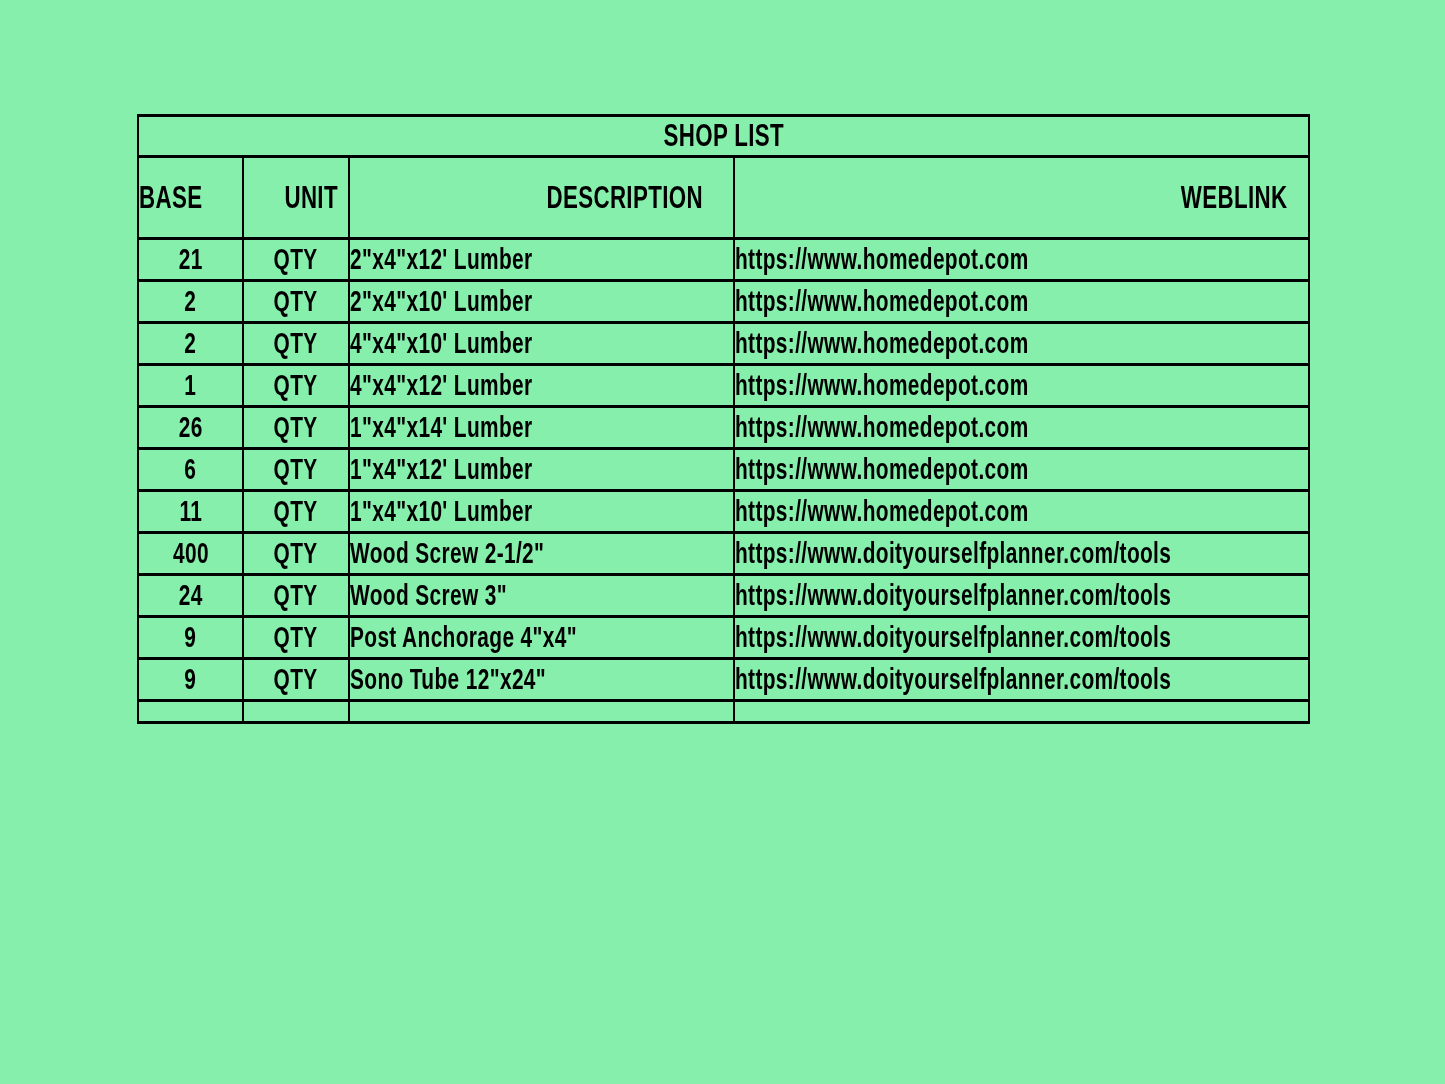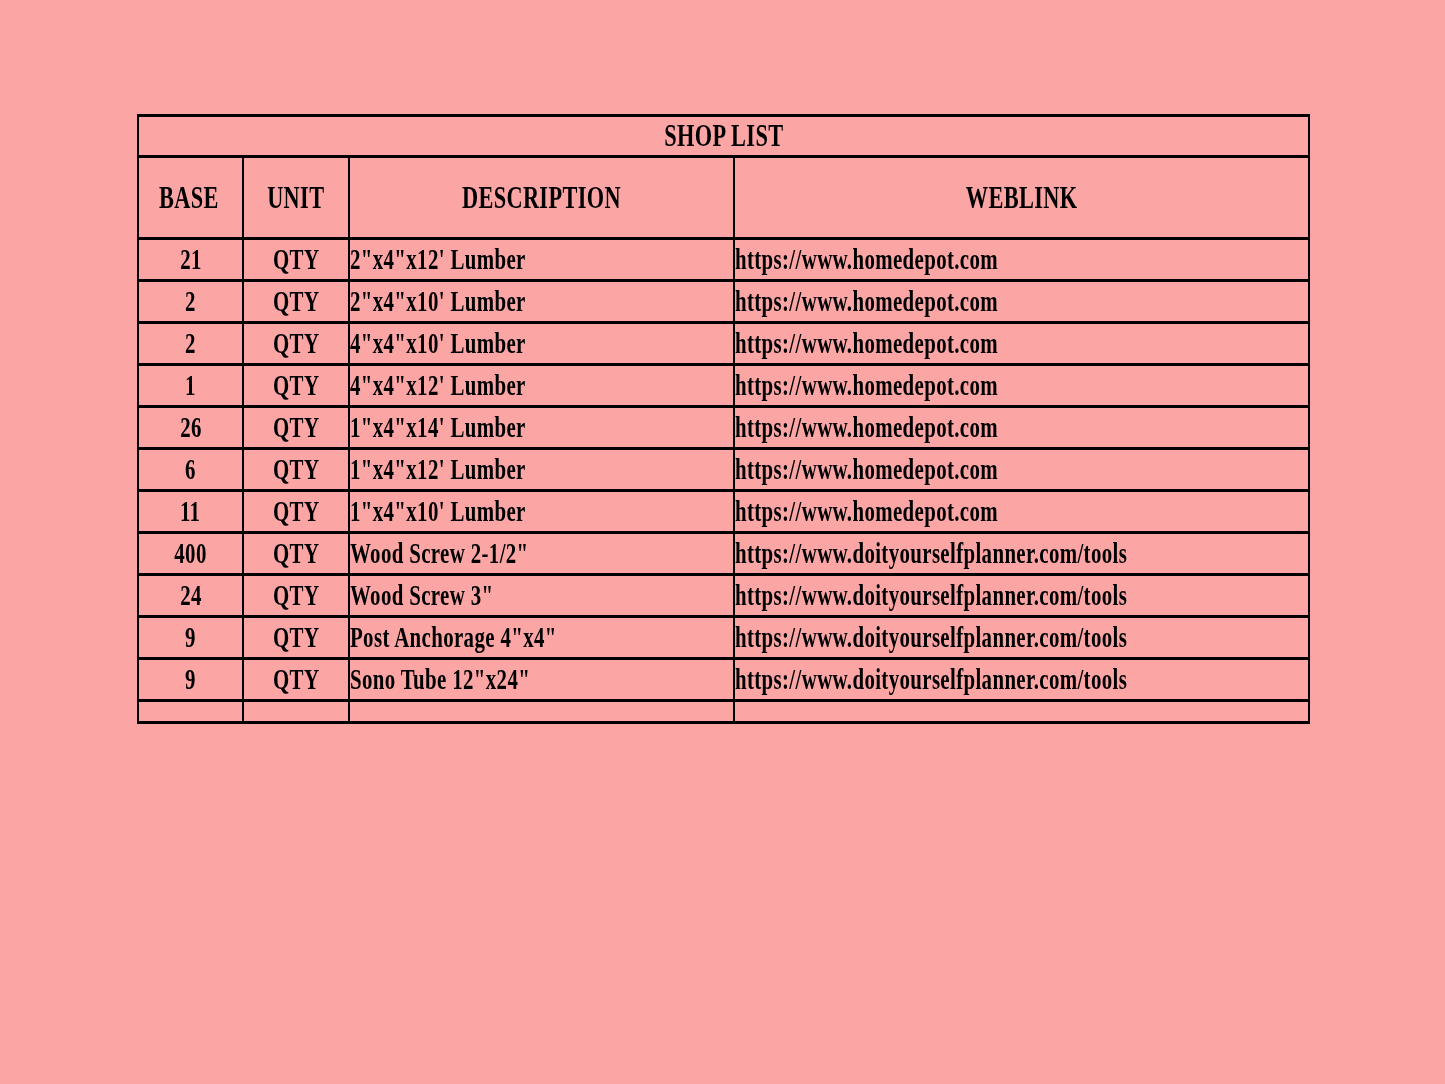--- a/index.html
+++ b/index.html
@@ -4,23 +4,23 @@
 <style>
   html, body {
     margin: 0;
     padding: 0;
     background: #ffffff;
   }
   .page {
     position: relative;
     width: 1445px;
     height: 1084px;
-    background: #fca5a5;
+    background: #86efac;
     overflow: hidden;
-    font-family: Liberation Serif, serif;
+    font-family: Liberation Sans, sans-serif;
     color: #000;
   }
   .table-clip {
     position: absolute;
     left: 137px;
     top: 114px;
     width: 1175px;
     height: 868px;
     overflow: hidden;
   }
@@ -56,25 +56,25 @@
   tr.title-row td {
     height: 38px;
     text-align: center;
     font-size: 31px;
   }
   tr.head-row th {
     height: 79px;
     font-size: 31px;
   }
   th.col-base {
+    text-align: left;
+    padding-left: 7px;
+  }
+  th.col-unit, th.col-desc, th.col-web {
     text-align: right;
-    padding-left: 7px;
-  }
-  th.col-unit, th.col-desc, th.col-web {
-    text-align: center;
   }
   tr.data-row {
     height: 42px;
   }
   tr.data-row td {
     font-size: 29px;
   }
   td.col-base {
     text-align: center;
   }

